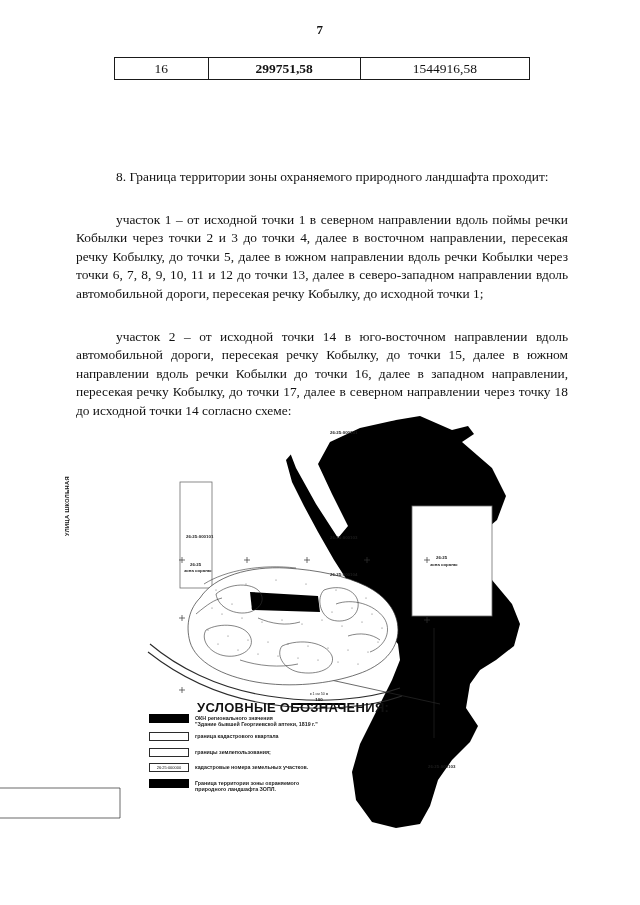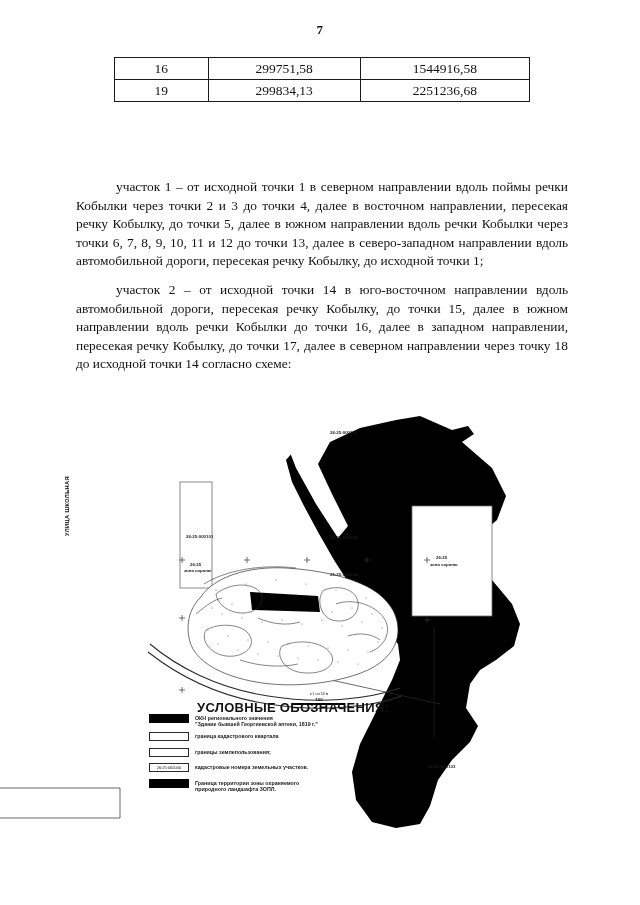--- a/index.html
+++ b/index.html
@@ -39,40 +39,40 @@
   }
   .coord-table td {
     border: 1px solid #1a1a1a;
     text-align: center;
     height: 21px;
     line-height: 21px;
     padding: 0;
     margin-left: 38px;
   }
   .coord-table td.c-num   { width: 88px; }
-  .coord-table td.c-x     { width: 144px; }
+  .coord-table td.c-x     { width: 144px; font-weight: bold; }
   .coord-table td.c-y     { width: 160px; }
 
   
   .body-text {
     position: absolute;
     left: 76px;
     top: 168px;
     width: 492px;
     font-size: 13.4px;
     line-height: 18.6px;
     text-align: justify;
   }
   .body-text p {
     margin: 0 0 2px 0;
     text-indent: 40px;
     text-align: justify;
     text-justify: inter-word;
   }
-  .body-text p.para-2 { margin-top: 10px; }
+  .body-text p.para-2 { margin-top: 24px; }
 
   
   .map-area {
     position: absolute;
     left: 0;
     top: 408px;
     width: 640px;
     height: 460px;
   }
   .map-area svg { display: block; }
@@ -192,29 +192,25 @@
 
 <div class="page-number">7</div>
 
 <table class="coord-table">
   <tbody id="coord-tbody">
       <tr>
         <td class="c-num">16</td>
         <td class="c-x">299751,58</td>
         <td class="c-y">1544916,58</td>
       </tr>
-      <tr>
-        <td class="c-num">19</td>
-        <td class="c-x">299834,13</td>
-        <td class="c-y">2251236,68</td>
-      </tr>
     </tbody>
 </table>
 
 <div class="body-text">
+  <p>8. Граница территории зоны охраняемого природного ландшафта проходит:</p>
   <p class="para-2">участок 1 – от исходной точки 1 в северном направлении вдоль поймы речки Кобылки через точки 2 и 3 до точки 4, далее в восточном направлении, пересекая речку Кобылку, до точки 5, далее в южном направлении вдоль речки Кобылки через точки 6, 7, 8, 9, 10, 11 и 12 до точки 13, далее в северо-западном направлении вдоль автомобильной дороги, пересекая речку Кобылку, до исходной точки 1;</p>
   <p class="para-2">участок 2 – от исходной точки 14 в юго-восточном направлении вдоль автомобильной дороги, пересекая речку Кобылку, до точки 15, далее в южном направлении вдоль речки Кобылки до точки 16, далее в западном направлении, пересекая речку Кобылку, до точки 17, далее в северном направлении через точку 18 до исходной точки 14 согласно схеме:</p>
 </div>
 
 <div class="map-area">
   <svg width="640" height="460" viewBox="0 0 640 460" xmlns="http://www.w3.org/2000/svg">
 
     <g>
       <path d="M 396,12 L 420,8 L 452,22 L 468,18 L 474,26 L 462,34
                L 492,60 L 506,88 L 497,112 L 478,128 L 470,150

